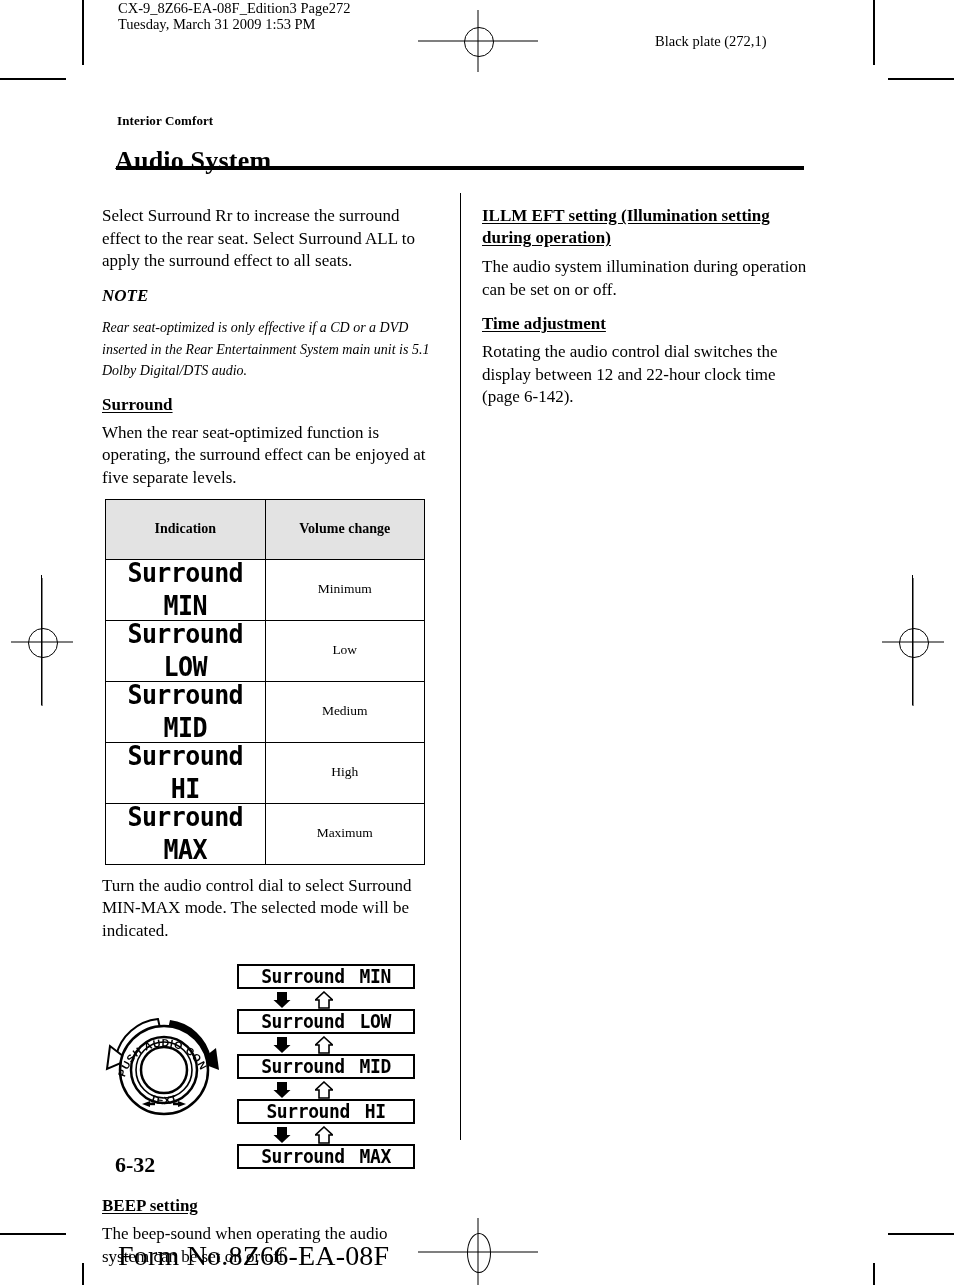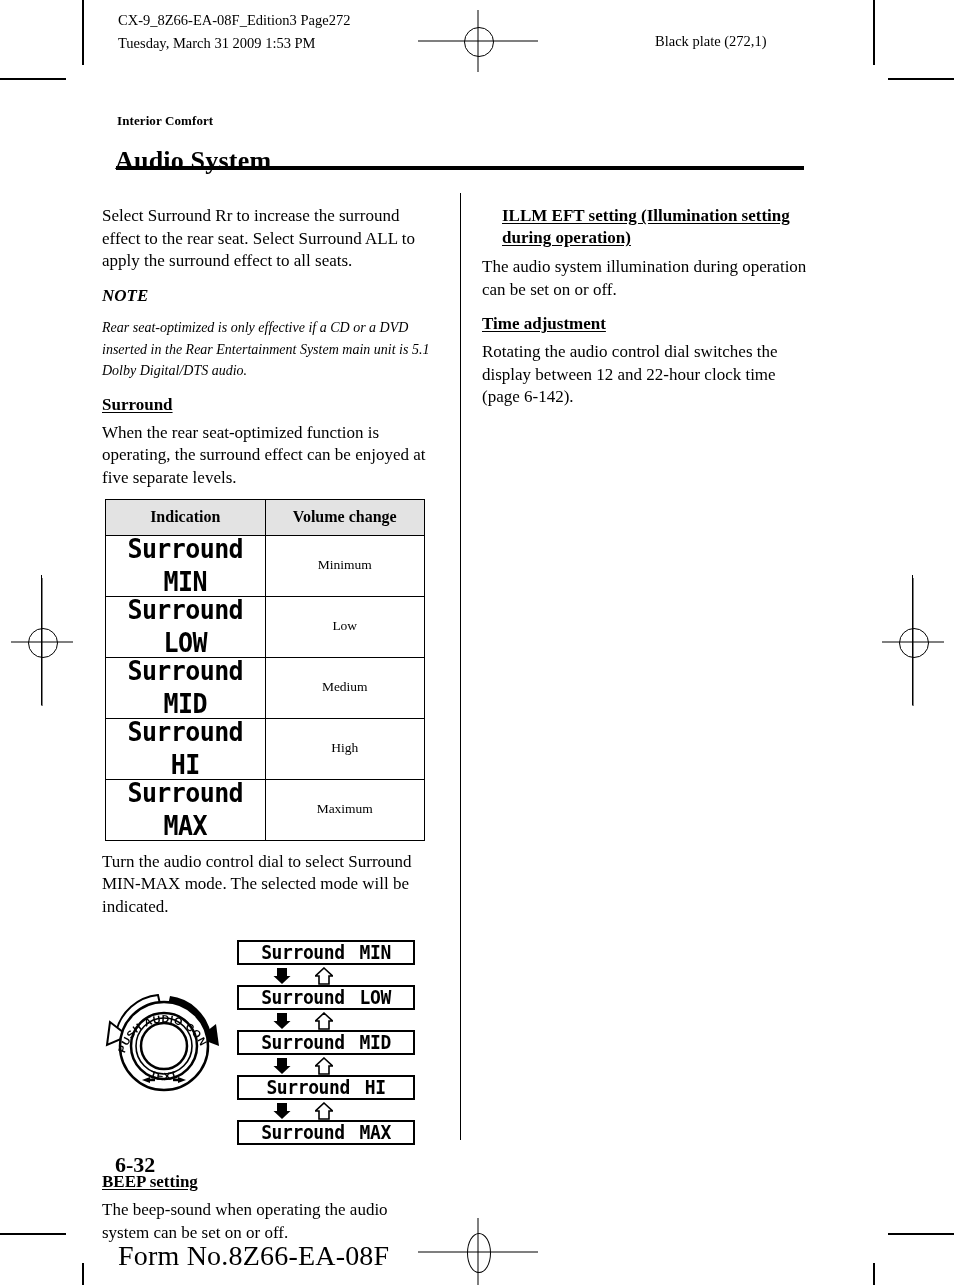--- a/index.html
+++ b/index.html
@@ -35,23 +35,23 @@
     background: transparent;
   }
   .regmark.tall .circ {
     width: 22px; height: 38px; margin-left: -11px; margin-top: -19px;
     border-radius: 50%;
   }
 
   
   .doc-header {
     position: absolute;
-    left: 118px; top: 9px;
+    left: 118px; top: 0;
     font-size: 14.5px;
-    line-height: 23px;
+    line-height: 16px;
     white-space: pre-line;
   }
   .plate-label {
     position: absolute;
     left: 655px; top: 33px;
     font-size: 14.5px;
   }
 
   
   .chapter-label {
@@ -97,21 +97,21 @@
   p.body.tight { margin-bottom: 10px; }
 
   h3.sub {
     margin: 0 0 7px 0;
     font-size: 17px;
     font-weight: bold;
     text-decoration: underline;
     text-underline-offset: 2px;
     line-height: 21px;
   }
-  h3.sub.multiline { line-height: 22px; margin-left: 20px; }
+  h3.sub.multiline { line-height: 22px; }
 
   .note-title {
     margin: 4px 0 10px 0;
     font-size: 17px;
     font-weight: bold;
     font-style: italic;
   }
   .note-body {
     margin: 0 0 12px 0;
     font-style: italic;
@@ -127,24 +127,24 @@
     table-layout: fixed;
   }
   table.ind-table th,
   table.ind-table td {
     border: 1px solid #000;
     text-align: center;
     vertical-align: middle;
   }
   table.ind-table th {
     background: #e3e3e3;
-    font-size: 16px;
+    font-size: 14px;
     font-weight: bold;
     height: 20px;
-    padding: 6px 0;
+    padding: 18px 0;
   }
   table.ind-table td.lcd {
     width: 197px;
     height: 38px;
     padding: 0;
   }
   table.ind-table td.vol {
     width: 121px;
     font-size: 13.5px;
     padding: 2px 0;

